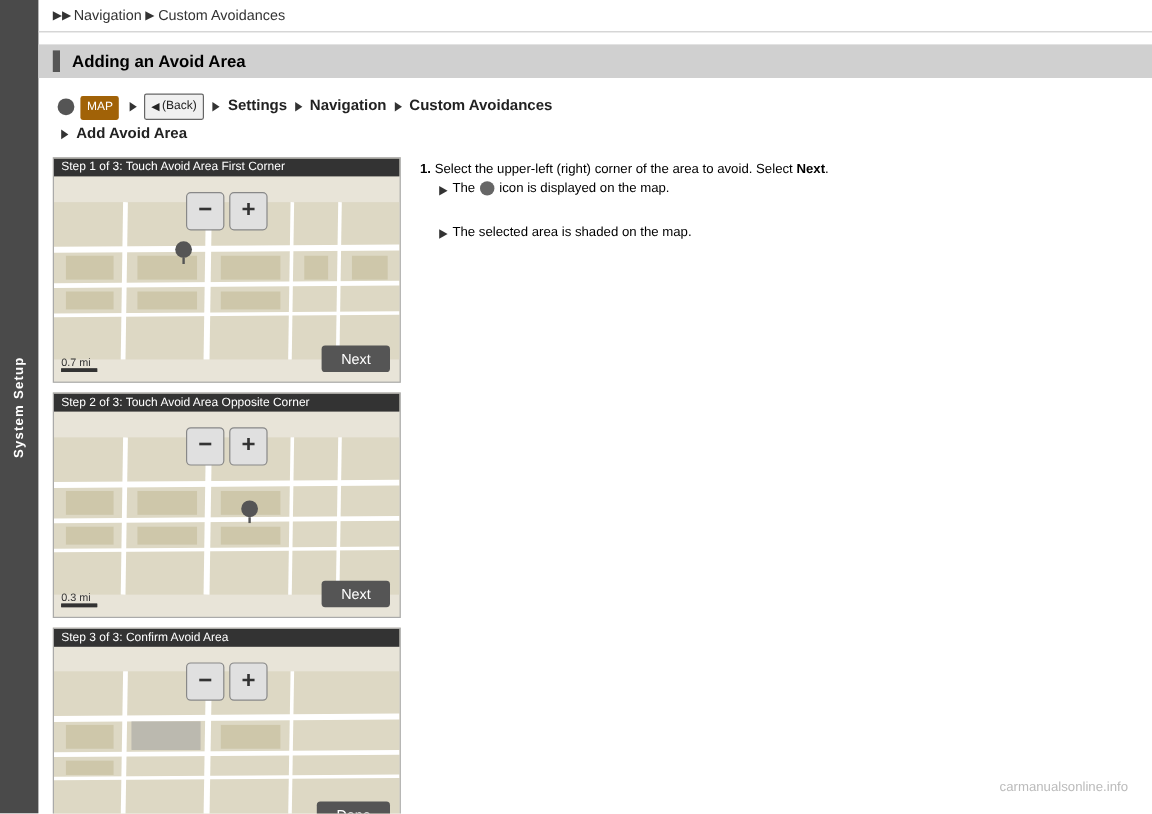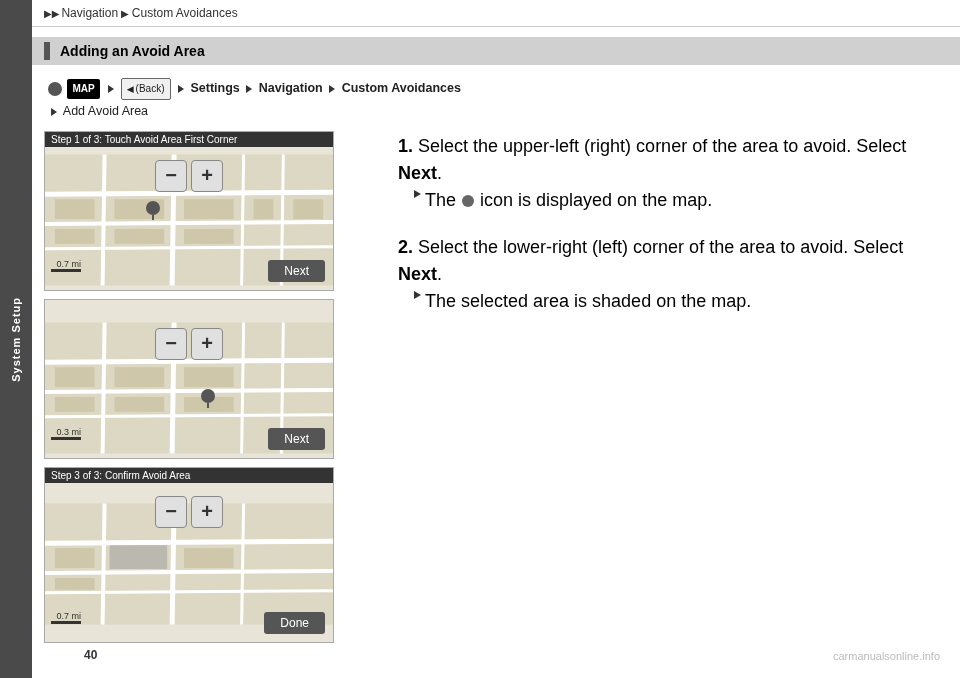--- a/index.html
+++ b/index.html
@@ -85,24 +85,24 @@
     
     .nav-path {
       padding: 4px 16px 8px 16px;
       font-size: 12.5px;
       line-height: 1.8;
       color: #222;
     }
     .nav-path .bold { font-weight: bold; }
     .badge {
       display: inline-block;
-      background: #000000;
+      background: #a16207;
       color: #fff;
       font-size: 10px;
-      font-weight: bold;
+      font-weight: normal;
       padding: 1px 5px;
       border-radius: 2px;
       margin-right: 2px;
     }
     .back-badge {
       display: inline-flex;
       align-items: center;
       border: 1px solid #666;
       background: #f0f0f0;
       font-size: 10px;
@@ -135,21 +135,21 @@
       flex-shrink: 0;
       display: flex;
       flex-direction: column;
       gap: 8px;
     }
 
     
     .map-screenshot {
       border: 1px solid #aaa;
       position: relative;
-      height: 160px;
+      height: 188px;
       overflow: hidden;
       background: #e8e4d8;
     }
     .map-screenshot.small {
       height: 176px;
     }
     .map-title-bar {
       background: #333;
       color: #fff;
       font-size: 10px;
@@ -201,28 +201,27 @@
       color: #fff;
       font-size: 12px;
       padding: 4px 16px;
       border-radius: 3px;
       z-index: 3;
     }
 
     
     .map-scale {
       position: absolute;
-      bottom: 18px;
+      bottom: 8px;
       left: 6px;
       font-size: 9px;
       color: #333;
       z-index: 3;
       display: flex;
       flex-direction: column;
-      text-align: right;
     }
     .scale-bar {
       width: 30px;
       height: 3px;
       background: #333;
       border: 1px solid #333;
     }
 
     
     .map-marker {
@@ -235,30 +234,29 @@
     }
 
     
     .right-col {
       flex: 1;
       padding-top: 2px;
     }
     .instruction {
       margin-bottom: 20px;
       line-height: 1.5;
-      font-size: 18px;
-      margin-left: 48px;
+      font-size: 11px;
     }
     .instruction .step-num {
       font-weight: bold;
     }
     .instruction .indent {
       padding-left: 16px;
       display: flex;
-      align-items: flex-start;
+      align-items: center;
       gap: 4px;
     }
     .instruction .tri-right {
       display: inline-block;
       width: 0;
       height: 0;
       border-top: 4px solid transparent;
       border-bottom: 4px solid transparent;
       border-left: 7px solid #333;
       margin-top: 3px;
@@ -326,21 +324,21 @@
           <span>(Back)</span>
       </span>
       <span class="triangle-right"></span>
       <span class="bold" style="font-weight:bold;">Settings</span>
       <span class="triangle-right"></span>
       <span class="bold" style="font-weight:bold;">Navigation</span>
       <span class="triangle-right"></span>
       <span class="bold" style="font-weight:bold;">Custom Avoidances</span>
       <br>
       <span class="triangle-right"></span>
-      <span class="bold" style="font-weight:normal;">Add Avoid Area</span>
+      <span class="bold" style="font-weight:bold;">Add Avoid Area</span>
     </div>
 
     <div class="two-col">
 
       <div class="left-col">
 
         <div class="map-screenshot">
           <div class="map-title-bar">Step 1 of 3: Touch Avoid Area First Corner</div>
           <div class="map-bg">
             <svg width="100%" height="100%" viewBox="0 0 290 132" xmlns="http://www.w3.org/2000/svg">
@@ -377,20 +375,21 @@
             </svg>
           </div>
           <div class="map-scale">
             <span style="font-size:9px;">0.7 mi</span>
             <div class="scale-bar"></div>
           </div>
           <div class="map-action-btn">Next</div>
         </div>
 
         <div class="map-screenshot">
+          <div class="map-title-bar">Step 2 of 3: Touch Avoid Area Opposite Corner</div>
           <div class="map-bg">
             <svg width="100%" height="100%" viewBox="0 0 290 132" xmlns="http://www.w3.org/2000/svg">
               <rect width="290" height="132" fill="#ddd8c4"></rect>
               <line x1="0" y1="40" x2="290" y2="38" stroke="#fff" stroke-width="5"></line>
               <line x1="0" y1="70" x2="290" y2="68" stroke="#fff" stroke-width="4"></line>
               <line x1="0" y1="95" x2="290" y2="93" stroke="#fff" stroke-width="3"></line>
               <line x1="60" y1="0" x2="58" y2="132" stroke="#fff" stroke-width="4"></line>
               <line x1="130" y1="0" x2="128" y2="132" stroke="#fff" stroke-width="5"></line>
               <line x1="200" y1="0" x2="198" y2="132" stroke="#fff" stroke-width="3"></line>
               <line x1="240" y1="0" x2="238" y2="132" stroke="#fff" stroke-width="3"></line>
@@ -457,24 +456,20 @@
             <span class="step-num">1.</span>
             Select the upper-left (right) corner of the area to avoid. Select <strong>Next</strong>.
           </p>
           <div class="indent">
             <span class="tri-right"></span>
             <span>The <span class="icon-circle"></span> icon is displayed on the map.</span>
           </div>
         </div>
 
         <div class="instruction">
-          <p>
-            <span class="step-num">2.</span>
-            Select the lower-right (left) corner of the area to avoid. Select <strong>Next</strong>.
-          </p>
           <div class="indent">
             <span class="tri-right"></span>
             <span>The selected area is shaded on the map.</span>
           </div>
         </div>
 
 
       </div>
     </div>
   </div>

